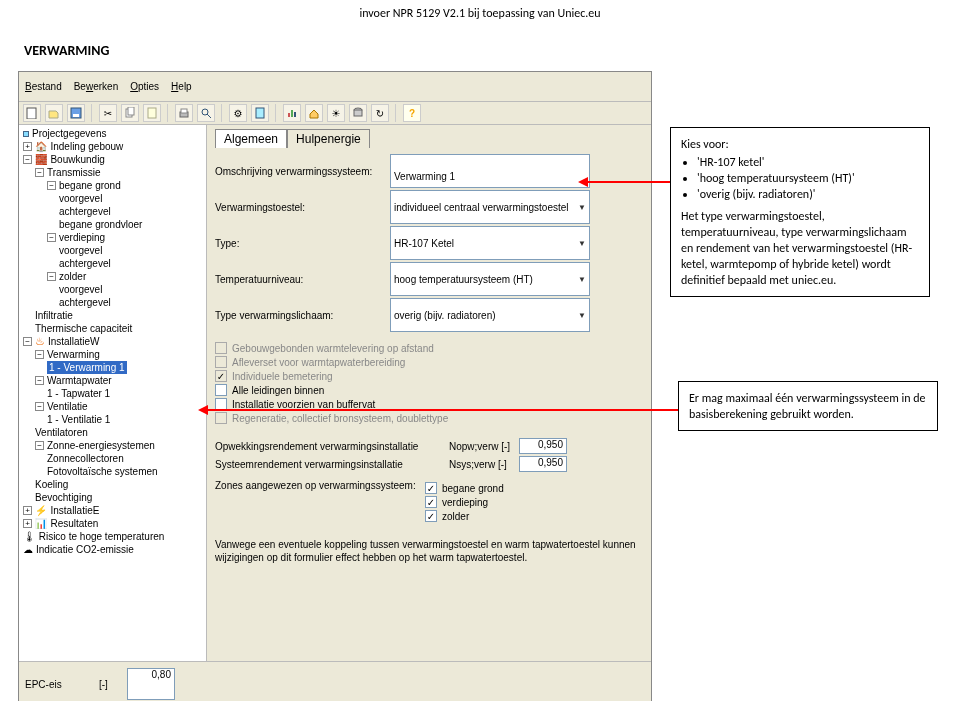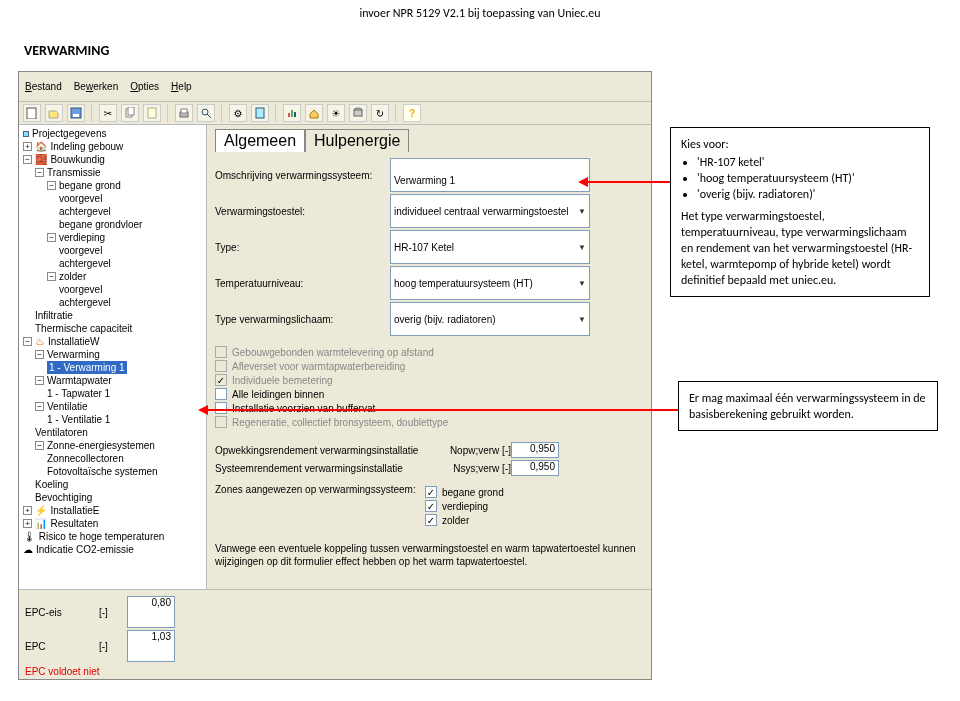--- a/index.html
+++ b/index.html
@@ -42,59 +42,59 @@
   }
   .tbtn {
     width:18px; height:18px; border:1px solid #ccc; background:#f6f3e7;
     display:flex; align-items:center; justify-content:center; font-size:10px;
   }
   .tbtn svg { display:block }
   .sep { width:2px; height:18px; border-left:1px solid #ccc; margin:0 2px; }
   .main { display:flex; }
   .tree {
     width:188px; background:#fff; border-right:1px solid #bbb;
-    height:464px; overflow:hidden; padding:2px 0 2px 4px;
+    height:536px; overflow:hidden; padding:2px 0 2px 4px;
     font-size:10px; line-height:13px;
   }
   .tree .row { display:flex; align-items:center; gap:3px; white-space:nowrap;}
   .tree .t { display:inline-block; width:9px; height:9px; border:1px solid #888; font-size:8px; line-height:7px; text-align:center; background:#fff;}
   .tree .dot { width:6px; height:6px; background:#8df; border:1px solid #468;}
   .tree .flame { color:#e60; font-size:11px; }
   .tree .plug { color:#5a5; font-size:10px; }
   .tree .sel { background:#316ac5; color:#fff; padding:0 2px;}
   .tree .ind1 { padding-left: 12px; }
   .tree .ind2 { padding-left: 24px; }
   .tree .ind3 { padding-left: 36px; }
   .form {
     flex:1; background:#ece9d8; padding:4px 8px 8px 8px; font-size:10px;
   }
   .tabs { display:flex; gap:0; margin-bottom:6px;}
   .tab {
     border:1px solid #888; border-bottom:none; background:#ece9d8;
-    padding:2px 8px; font-size:16px;
+    padding:2px 8px; font-size:12px;
   }
   .tab.active { background:#fff;}
   .field-row { display:flex; align-items:center; margin:2px 0; }
   .field-row .lbl { width:175px; }
   .inp {
     border:1px solid #7f9db9; background:#fff; height:16px; font-size:10px;
     padding:16px 3px;
   }
   .combo { width:200px; display:flex; align-items:center; justify-content:space-between;}
   .combo .arr { font-size:8px; color:#333; padding-left:3px;}
   .chk-row { display:flex; align-items:center; gap:5px; margin:2px 0 2px 0;}
   .chkbox {
     width:12px; height:12px; border:1px solid #7f9db9; background:#fff;
     display:flex; align-items:center; justify-content:center; font-size:10px;
   }
   .chkbox.dis { background:#ece9d8; border-color:#aaa;}
   .grey { color:#888; }
   .num-row { display:flex; align-items:center; margin:2px 0; }
   .num-row .lbl2 { width:234px; }
-  .num-row .unit { width:62px;text-align:right; }
+  .num-row .unit { width:70px; }
   .num-row .num {
     border:1px solid #7f9db9; background:#fff; width:48px; height:16px;
     text-align:right; padding:0 3px; font-size:10px;
   }
   .zones-row { display:flex; }
   .zones-row .zlbl { width:210px; }
   .zones-list { }
   .note { margin-top:14px; line-height:13px;}
   .bottom-panel {
     border-top:1px solid #bbb; padding:4px 6px 2px 6px; background:#ece9d8;

